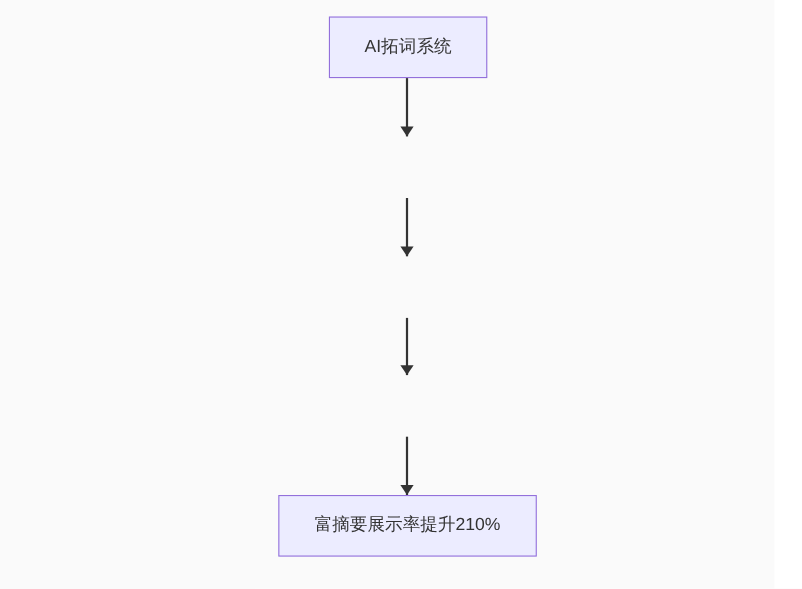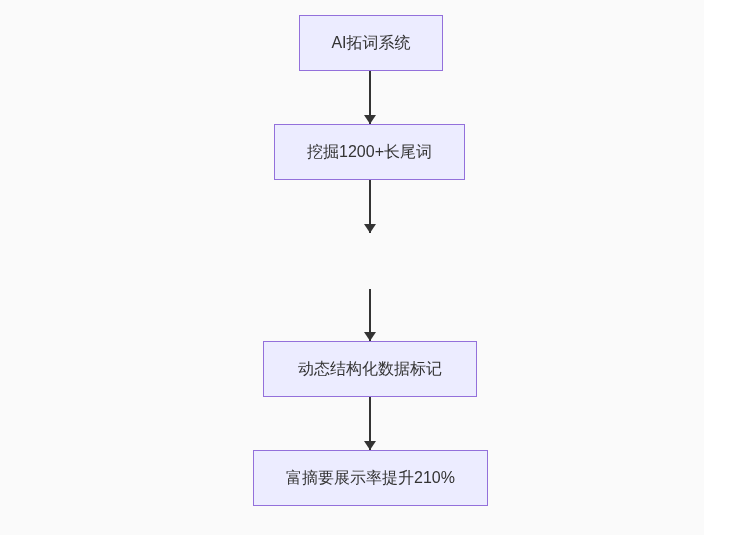--- a/index.html
+++ b/index.html
@@ -49,32 +49,30 @@
 <body>
 
 <div class="canvas">
 
   <div class="node" style="left:299px; top:15px; width:144px; height:56px;">AI拓词系统</div>
 
   <div class="edge" style="left:369px; top:71px; height:53px;">
     <span class="arrowhead"></span>
   </div>
 
-  <div class="node" style="left:274px; top:124px; width:191px; height:56px;">挖掘1200+长尾词</div>
 
   <div class="edge" style="left:369px; top:180px; height:53px;">
     <span class="arrowhead"></span>
   </div>
 
 
   <div class="edge" style="left:369px; top:289px; height:52px;">
     <span class="arrowhead"></span>
   </div>
 
-  <div class="node" style="left:263px; top:341px; width:214px; height:56px;">动态结构化数据标记</div>
 
   <div class="edge" style="left:369px; top:397px; height:53px;">
     <span class="arrowhead"></span>
   </div>
 
   <div class="node" style="left:253px; top:450px; width:235px; height:56px;">富摘要展示率提升210%</div>
 
 </div>
 
 </body></html>

